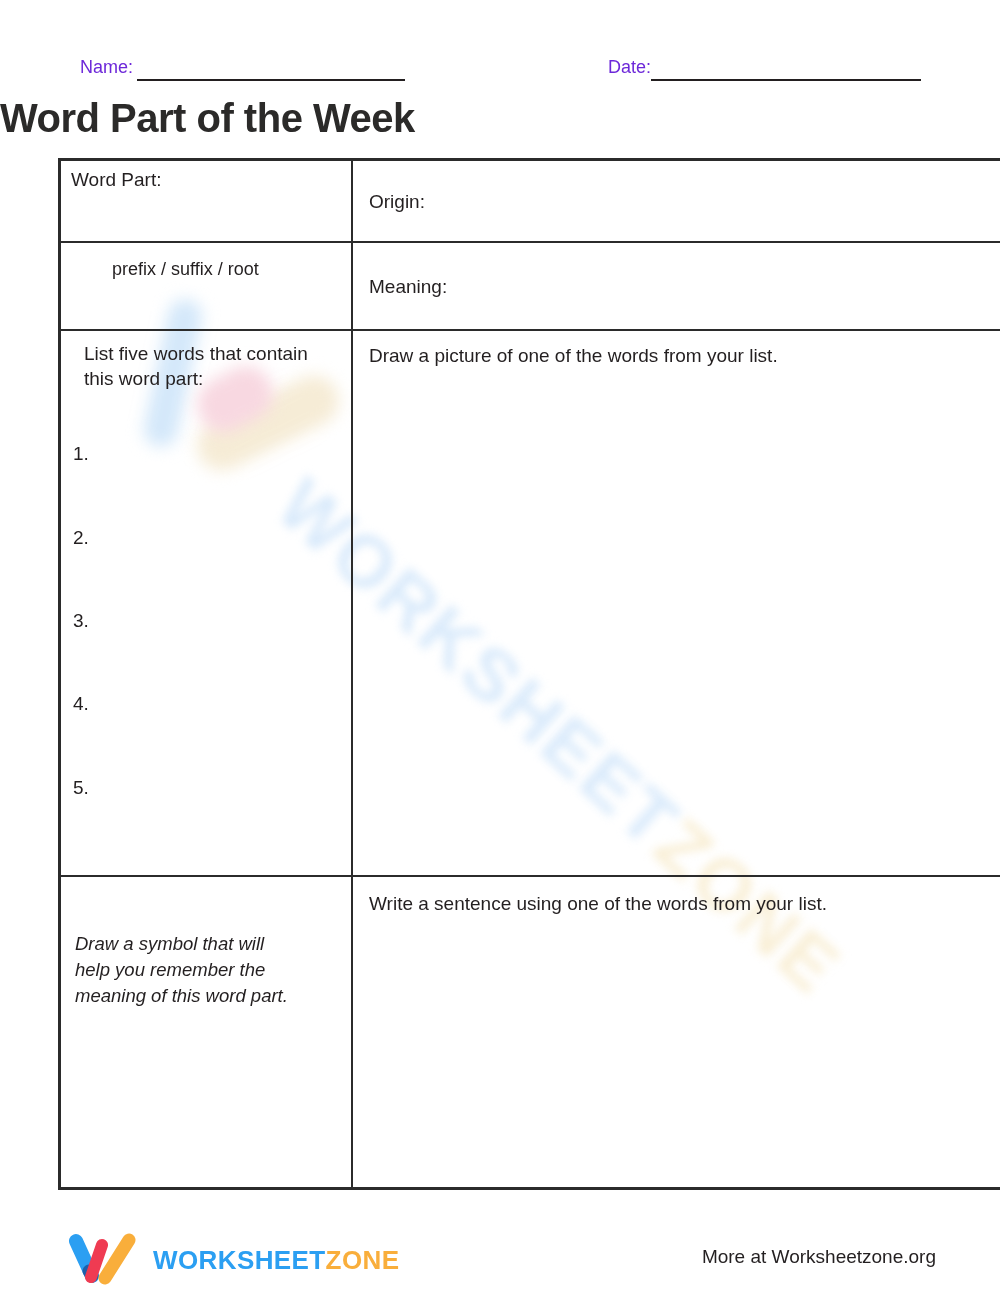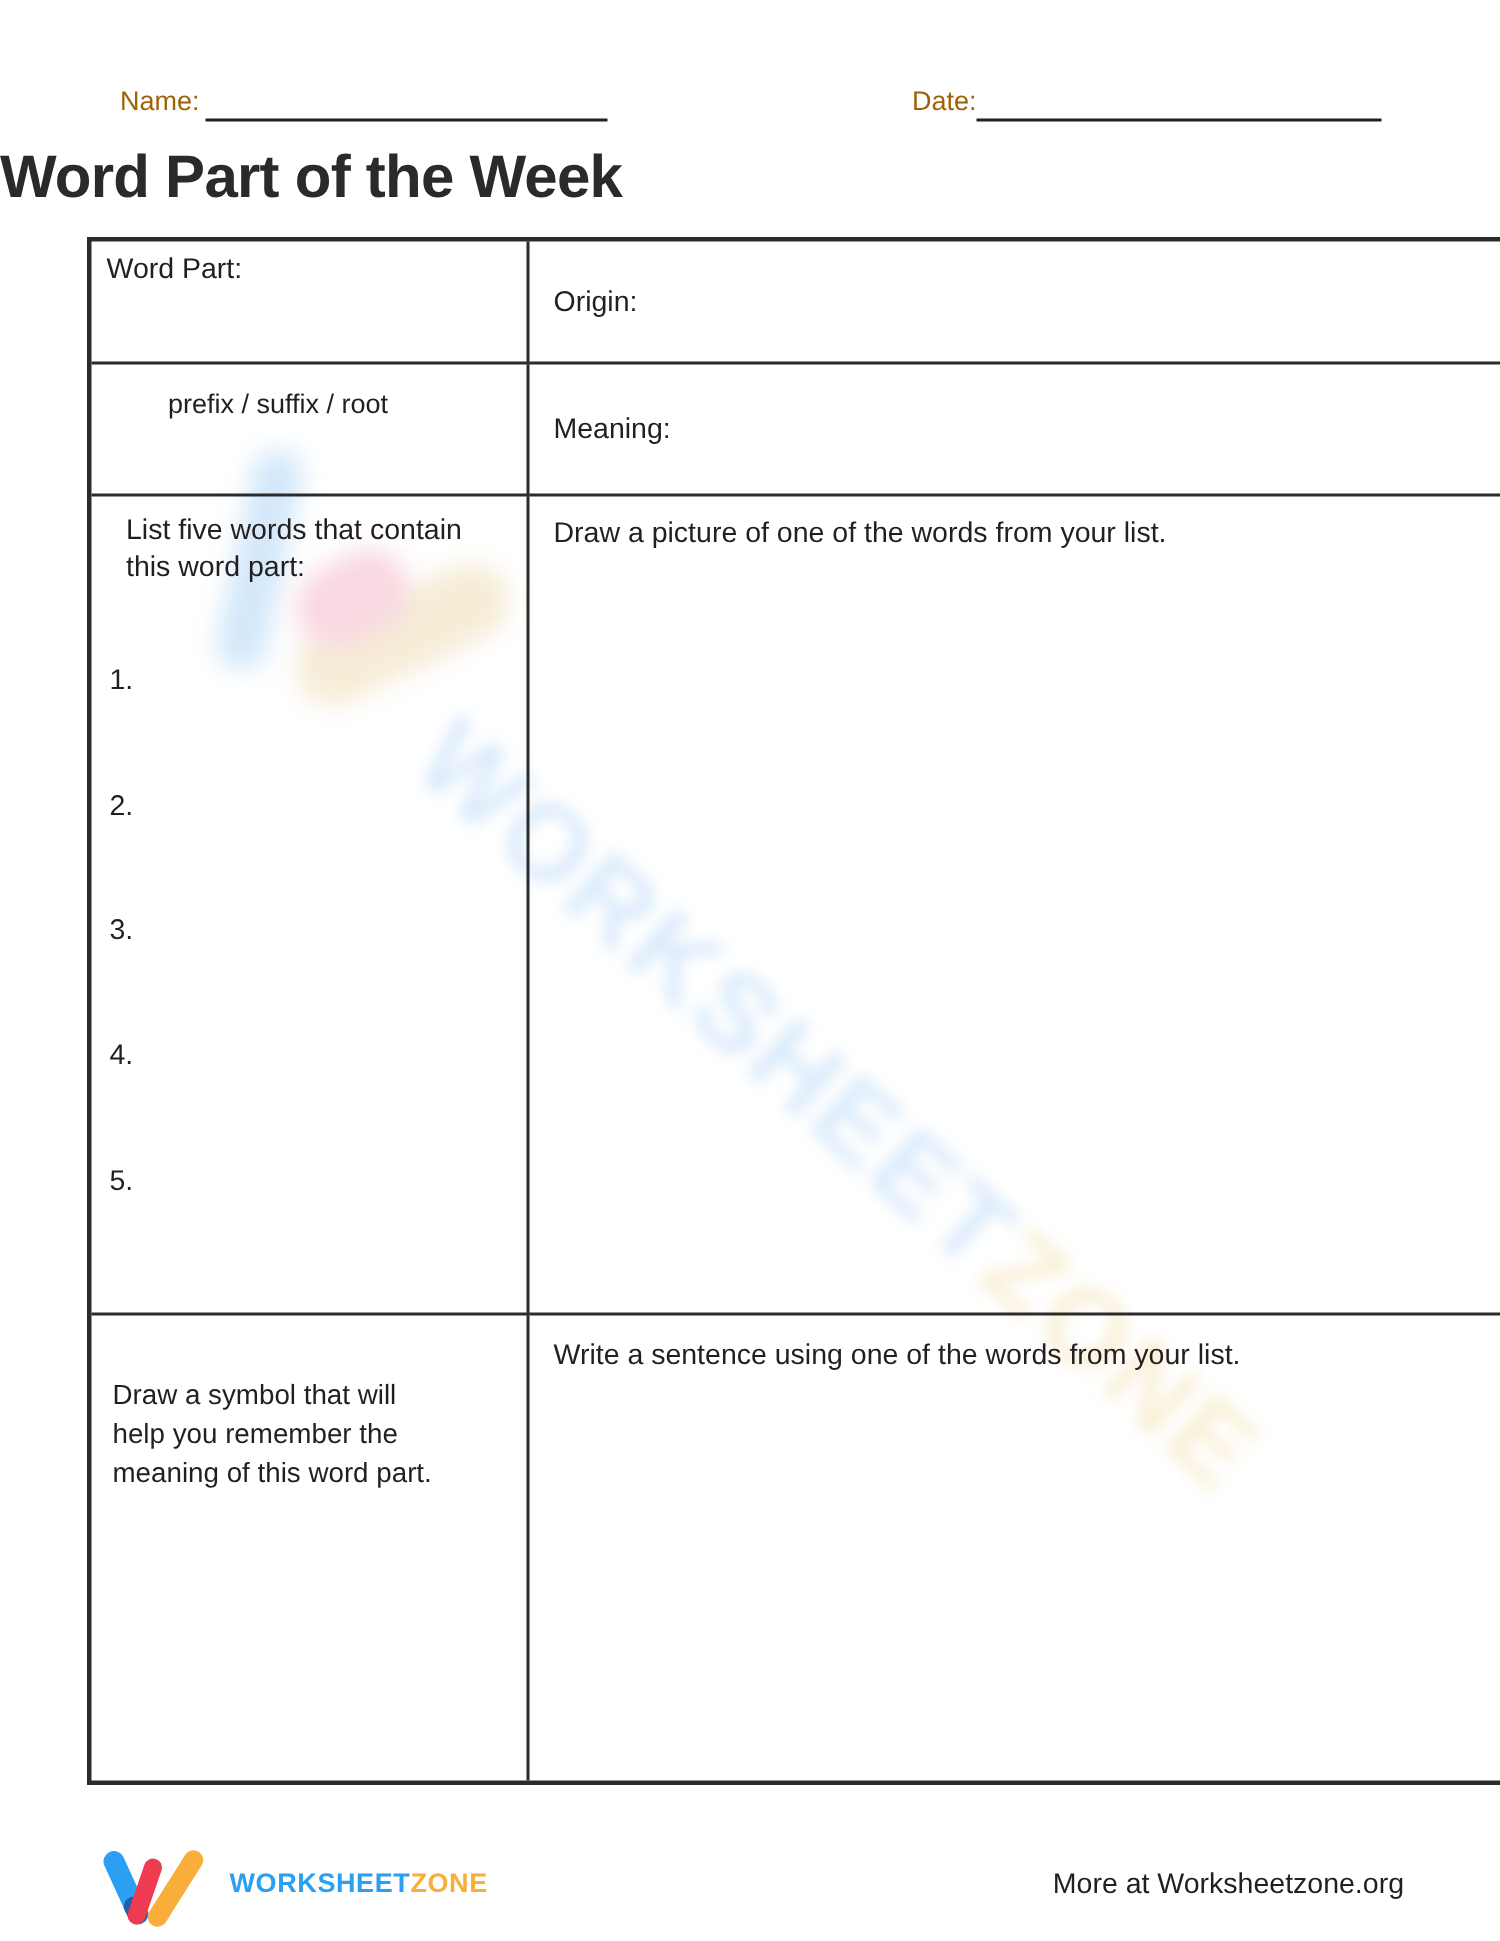--- a/index.html
+++ b/index.html
@@ -24,21 +24,21 @@
   .wm-text{
     position:absolute;left:318px;top:462px;
     transform:rotate(42deg);transform-origin:0 0;
     font-size:74px;font-weight:bold;letter-spacing:3px;white-space:nowrap;
     filter:blur(5px);
   }
   .wm-text .wm-blue{color:#d9eafb;}
   .wm-text .wm-cream{color:#f9efd6;}
 
   
-  .hdr-label{position:absolute;font-size:18px;color:#a16207;}
+  .hdr-label{position:absolute;font-size:18px;color:#6d28d9;}
   #name-label{left:80px;top:57px;}
   #date-label{left:608px;top:57px;}
   .fill-line{position:absolute;height:0;border-top:2px solid #231f20;}
   #name-line{left:137px;top:79px;width:268px;}
   #date-line{left:651px;top:79px;width:270px;}
 
   .title{
     position:absolute;left:0;right:0;top:96px;margin:0;
     text-align:left;font-size:40px;font-weight:700;
     letter-spacing:-0.5px;color:#2b2a29;z-index:2;
@@ -55,27 +55,27 @@
   .cell{box-sizing:border-box;font-size:19px;line-height:25px;background:transparent;position:relative;}
   .b-r{border-right:2px solid #2b2b2b;}
   .b-b{border-bottom:2px solid #2b2b2b;}
   .pad{padding:6px 8px 6px 10px;}
   .v-center{display:flex;align-items:center;padding-left:16px;}
   .indent{margin:8px 0 0 41px;font-size:18px;}
   .preline{white-space:pre-line;}
   .list-num{position:absolute;left:12px;font-size:19px;}
   #num-1{top:110px;} #num-2{top:194px;} #num-3{top:277px;} #num-4{top:360px;} #num-5{top:444px;}
   .prompt-pad{padding:12px 16px;}
-  .symbol-pad{padding:14px 14px;line-height:26px;font-size:18.5px;}
+  .symbol-pad{padding:28px 14px;line-height:26px;font-size:18.5px;font-style:italic;}
 
   
   .brand-logo{position:absolute;left:62px;top:1233px;z-index:2;}
   .brand-text{
     position:absolute;left:153px;top:1245px;z-index:2;
-    font-size:18px;font-weight:bold;letter-spacing:0.4px;white-space:nowrap;
+    font-size:26px;font-weight:bold;letter-spacing:0.4px;white-space:nowrap;
   }
   .brand-text .bt-blue{color:#2b9ff2;}
   .brand-text .bt-yellow{color:#f9ae3b;}
   .more-text{
     position:absolute;right:64px;top:1246px;z-index:2;
     font-size:19px;color:#231f20;
   }
 </style>
 </head>
 <body>

